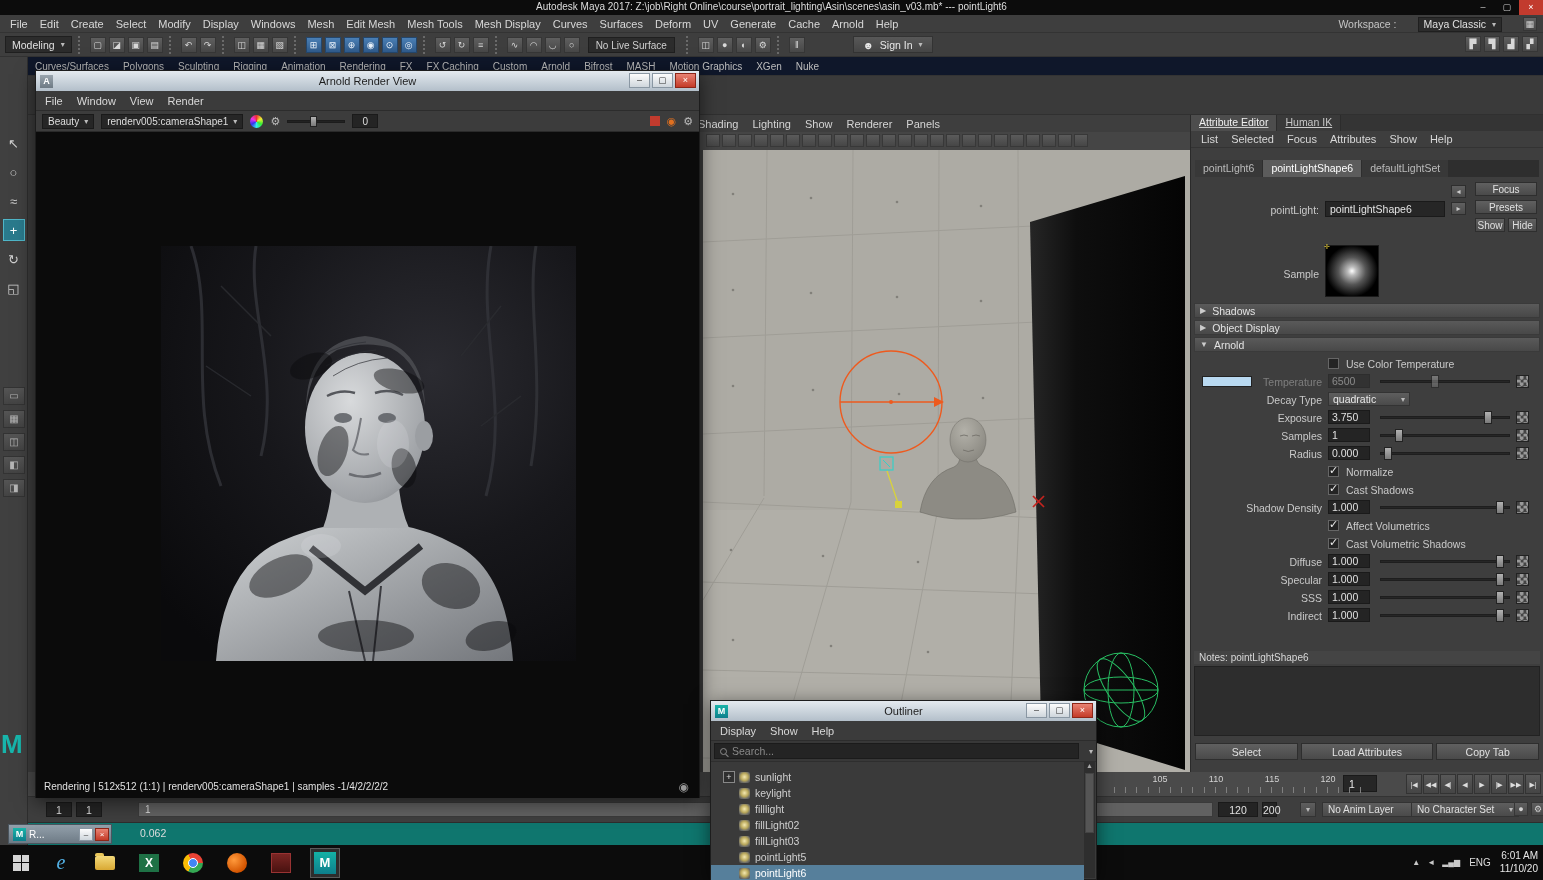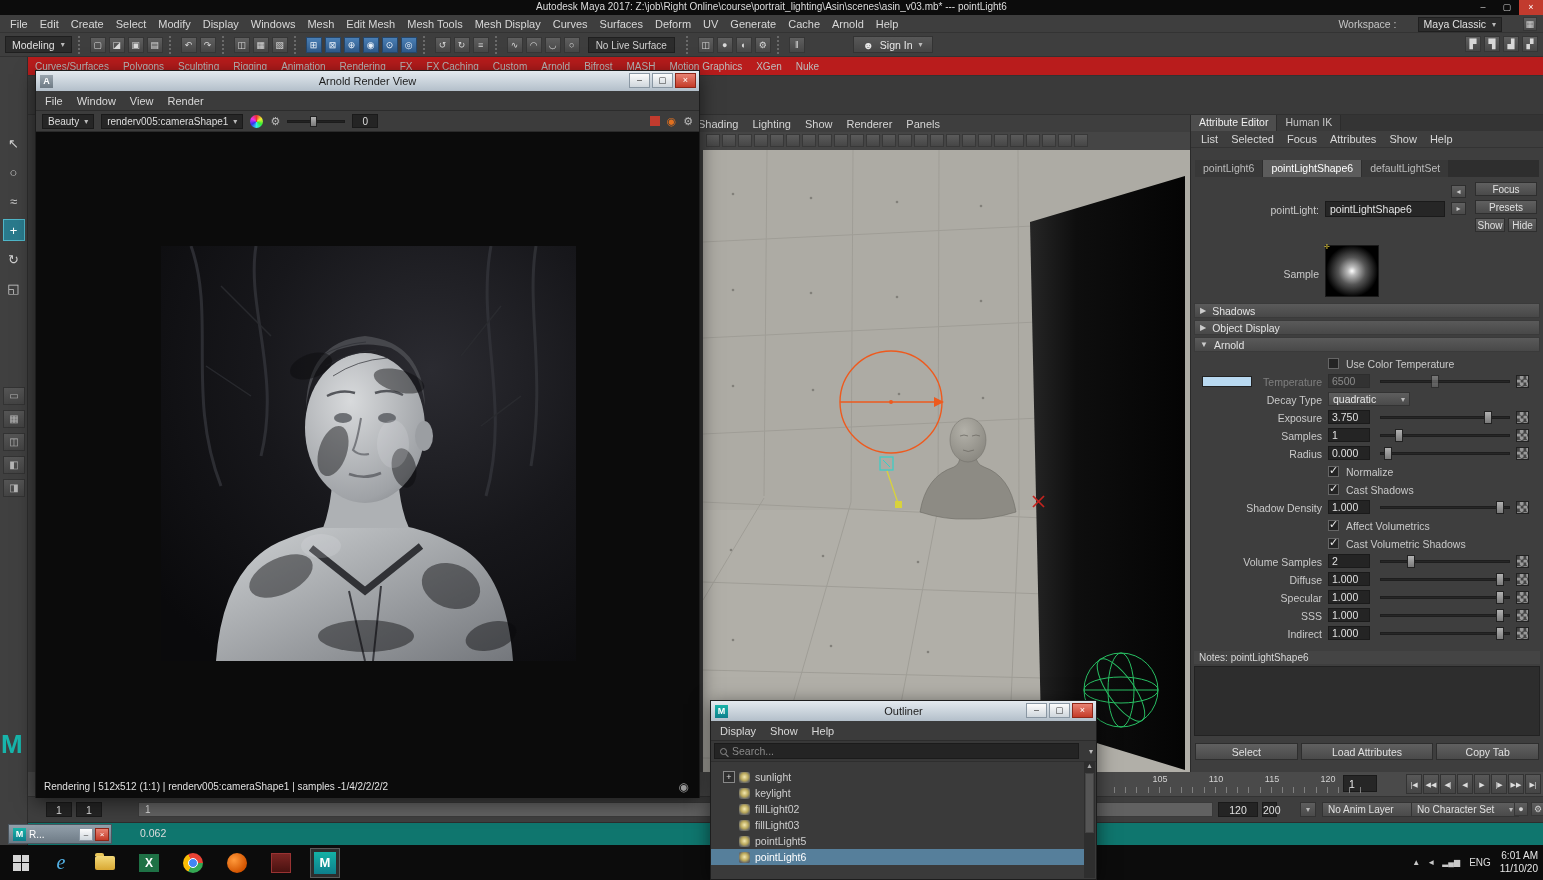--- a/index.html
+++ b/index.html
@@ -22,21 +22,21 @@
 
   #statusline{position:absolute;left:0;top:33px;width:1543px;height:24px;background:#3e3e3e;border-bottom:1px solid #323232;display:flex;align-items:center;padding-left:5px;gap:3px;}
   .dropdown{height:17px;background:#2c2c2c;border:1px solid #1f1f1f;display:flex;align-items:center;gap:6px;padding:0 6px;font-size:10.5px;color:#e0e0e0;white-space:nowrap;}
   .tb-divider{width:6px;height:18px;border-left:2px dotted #6a6a6a;margin:0 3px;}
   .ticon{width:16px;height:16px;background:linear-gradient(#5f5f5f,#474747);border:1px solid #363636;color:#d8d8d8;font-size:9px;display:flex;align-items:center;justify-content:center;}
   .ticon.blue{background:linear-gradient(#4a7fb5,#2f5a8a);border-color:#24466b;color:#eaf2fa;}
   .live-field{height:16px;background:#2c2c2c;border:1px solid #1f1f1f;color:#cfcfcf;font-size:10px;padding:0 7px;line-height:15px;margin:0 5px;white-space:nowrap;}
   .signin{height:17px;display:flex;align-items:center;gap:6px;background:linear-gradient(#585858,#454545);border:1px solid #333;padding:0 9px;font-size:10.5px;color:#e8e8e8;margin-left:45px;white-space:nowrap;}
   #statusline-right{position:absolute;right:5px;top:3px;display:flex;gap:3px;}
 
-  #shelftabs{position:absolute;left:28px;top:57px;width:1515px;height:19px;background:#b91c1c;display:flex;align-items:center;border-bottom:1px solid #333;}
+  #shelftabs{position:absolute;left:28px;top:57px;width:1515px;height:19px;background:#0f172a;display:flex;align-items:center;border-bottom:1px solid #333;}
   .shelf-tab{padding:1px 7px;font-size:10px;color:#bdbdbd;white-space:nowrap;}
   #shelfstrip{position:absolute;left:28px;top:76px;width:1515px;height:39px;background:#3a3a3a;border-bottom:1px solid #303030;}
 
   
   #toolbox{position:absolute;left:0;top:57px;width:28px;height:788px;background:#404040;border-right:1px solid #2e2e2e;}
   #toolbox-tools{display:flex;flex-direction:column;gap:7px;padding-top:75px;align-items:center;}
   .tool{width:22px;height:22px;display:flex;align-items:center;justify-content:center;color:#cfcfcf;font-size:13px;}
   .tool.sel{background:#2a7a8c;border:1px solid #4fb6c8;color:#fff;}
   #toolbox-layouts{position:absolute;left:0;top:330px;width:28px;display:flex;flex-direction:column;gap:5px;align-items:center;}
   .layoutbtn{width:22px;height:18px;background:linear-gradient(#555,#434343);border:1px solid #333;color:#b5b5b5;font-size:10px;line-height:16px;text-align:center;}
@@ -44,21 +44,21 @@
 
   
   #viewport{position:absolute;left:690px;top:115px;width:500px;height:657px;background:#3b3b3b;}
   #vp-menus{height:17px;display:flex;gap:2px;background:#3e3e3e;padding-left:2px;align-items:center;}
   .vp-menu-item{padding:1px 6px;font-size:11px;color:#d5d5d5;}
   #vp-icons{height:18px;display:flex;gap:2px;background:#454545;padding:2px 2px 2px 16px;}
   .vicon{width:14px;height:13px;background:linear-gradient(#5b5b5b,#464646);border:1px solid #383838;}
   #vp-scene{position:absolute;left:13px;top:35px;width:487px;height:622px;}
 
   
-  #ae{position:absolute;left:1190px;top:115px;width:353px;height:657px;background:#3e3e3e;border-left:1px solid #2a2a2a;}
+  #ae{position:absolute;left:1190px;top:115px;width:353px;height:657px;background:#3e3e3e;border-left:1px solid #2a2a2a;text-decoration:underline;}
   #ae-tabs{height:16px;display:flex;background:#343434;}
   .ae-tab{padding:1px 8px;font-size:10.5px;color:#c7c7c7;background:#3a3a3a;border-right:1px solid #2c2c2c;white-space:nowrap;}
   .ae-tab.active{background:#4d4d4d;color:#f0f0f0;}
   #ae-menus{position:absolute;left:0;top:16px;width:100%;height:17px;display:flex;gap:1px;background:#3e3e3e;border-bottom:1px solid #333;align-items:center;padding-left:4px;}
   #ae-nodetabs{position:absolute;left:4px;top:45px;right:4px;height:17px;display:flex;gap:1px;background:#2e2e2e;}
   .node-tab{padding:2px 8px;font-size:10.5px;background:#383838;color:#bbb;white-space:nowrap;}
   .node-tab.active{background:#5c5c5c;color:#fff;}
   .ae-label{position:absolute;left:0;top:3px;width:128px;text-align:right;font-size:10.5px;color:#c9c9c9;white-space:nowrap;}
   #ae-nodefield-label{position:absolute;left:0;top:89px;width:128px;text-align:right;font-size:10.5px;color:#c9c9c9;}
   #ae-nodefield{position:absolute;left:134px;top:86px;width:120px;height:16px;background:#262626;border:1px solid #1a1a1a;color:#e5e5e5;font-size:10.5px;line-height:15px;padding:0 4px;}
@@ -532,29 +532,20 @@
           </div>
           <div class="ae-row">
             <div class="cb on"></div>
             <div class="cb-label">Affect Volumetrics</div>
           </div>
           <div class="ae-row">
             <div class="cb on"></div>
             <div class="cb-label">Cast Volumetric Shadows</div>
           </div>
           <div class="ae-row">
-            <div class="ae-label">Volume Samples</div>
-            <div class="ae-value">2</div>
-            <div class="ae-slider">
-              <div class="track"></div>
-              <div class="handle" style="left: 27px;"></div>
-            </div>
-            <div class="map-btn"></div>
-          </div>
-          <div class="ae-row">
             <div class="ae-label">Diffuse</div>
             <div class="ae-value">1.000</div>
             <div class="ae-slider">
               <div class="track"></div>
               <div class="handle" style="left: 116px;"></div>
             </div>
             <div class="map-btn"></div>
           </div>
           <div class="ae-row">
             <div class="ae-label">Specular</div>
@@ -848,20 +839,25 @@
           <div class="ol-label">sunlight</div>
         </div>
         <div class="ol-row">
           <div class="ol-exp"></div>
           <div class="light-ico"></div>
           <div class="ol-label">keylight</div>
         </div>
         <div class="ol-row">
           <div class="ol-exp"></div>
           <div class="light-ico"></div>
+          <div class="ol-label">filllight</div>
+        </div>
+        <div class="ol-row">
+          <div class="ol-exp"></div>
+          <div class="light-ico"></div>
           <div class="ol-label">fillLight02</div>
         </div>
         <div class="ol-row">
           <div class="ol-exp"></div>
           <div class="light-ico"></div>
           <div class="ol-label">fillLight03</div>
         </div>
         <div class="ol-row">
           <div class="ol-exp"></div>
           <div class="light-ico"></div>

